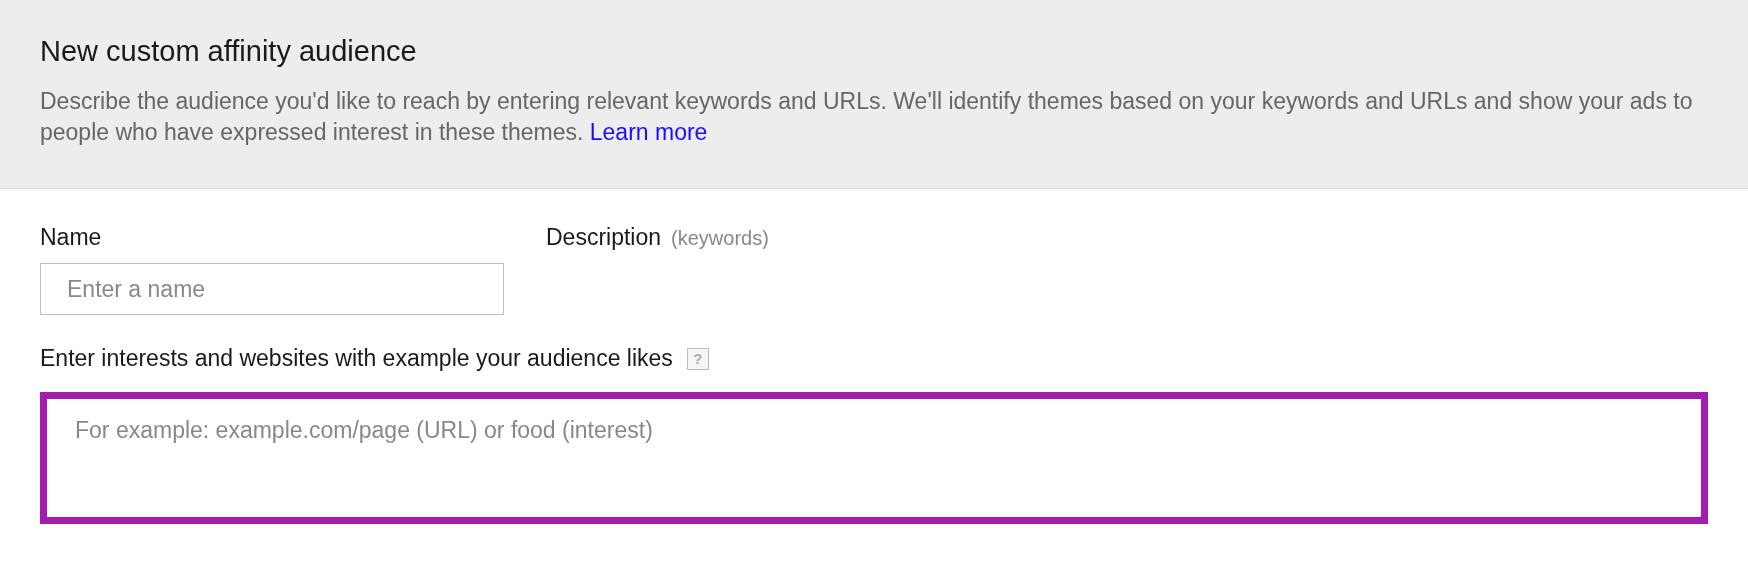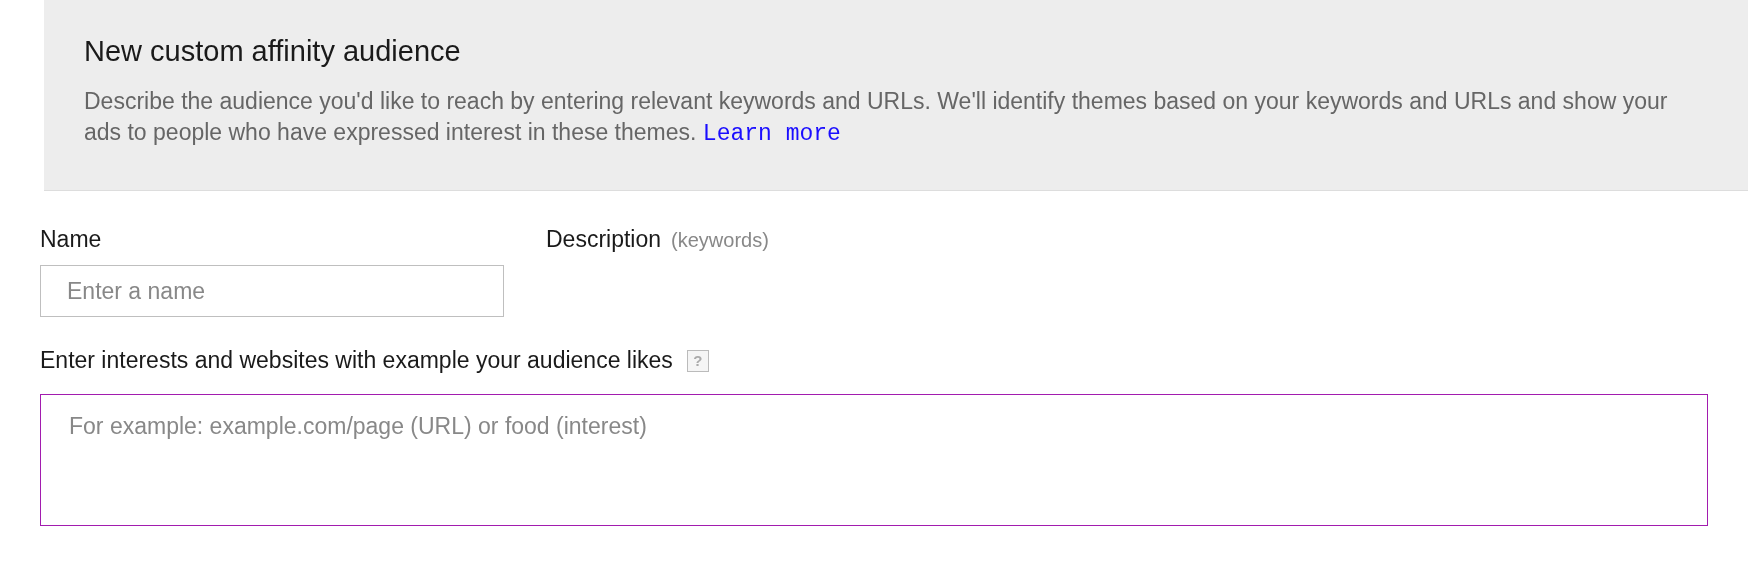--- a/index.html
+++ b/index.html
@@ -9,39 +9,37 @@
     }
     body {
       font-family: Arial, Helvetica, sans-serif;
       width: 1748px;
       background: #fff;
     }
     .header {
       background: #ededed;
       padding: 35px 40px 40px 40px;
       border-bottom: 1px solid #ddd;
-      margin-left: 44px;
     }
     .header-title {
       font-size: 29px;
       color: #1a1a1a;
       font-weight: 400;
       margin-bottom: 18px;
     }
     .header-desc {
       font-size: 23px;
       color: #666;
       line-height: 1.35;
       font-weight: 400;
     }
     .learn-more {
       color: #1a0dff;
       text-decoration: none;
       cursor: pointer;
-      font-family: Liberation Mono, monospace;
     }
     .form-area {
       padding: 35px 40px 20px 40px;
     }
     .row {
       display: flex;
       gap: 42px;
       margin-bottom: 30px;
     }
     .field-name {
@@ -96,21 +94,21 @@
       justify-content: center;
       font-size: 15px;
       color: #aaa;
       cursor: pointer;
       font-weight: bold;
       background: #f5f5f5;
     }
     .interests-box {
       width: 100%;
       height: 132px;
-      border: 1px solid #a21caf;
+      border: 7px solid #a21caf;
       padding: 18px 28px;
       font-size: 23px;
       font-family: inherit;
       color: #c2410c;
       resize: none;
       outline: none;
     }
     .interests-box::placeholder {
       color: #888;
     }

